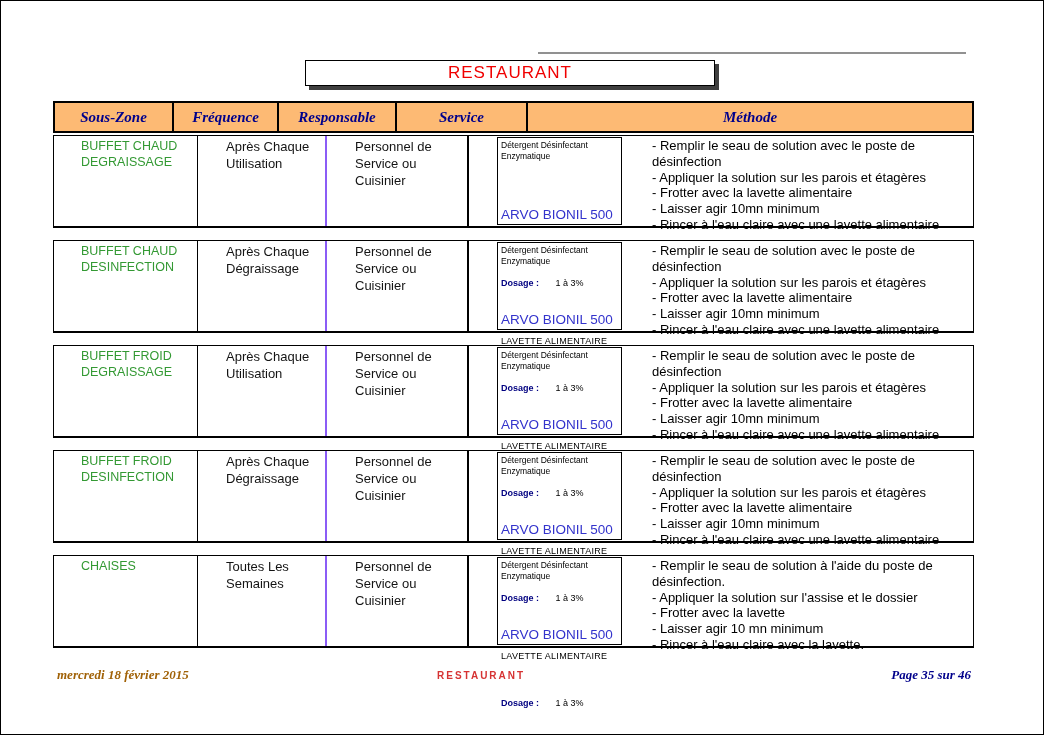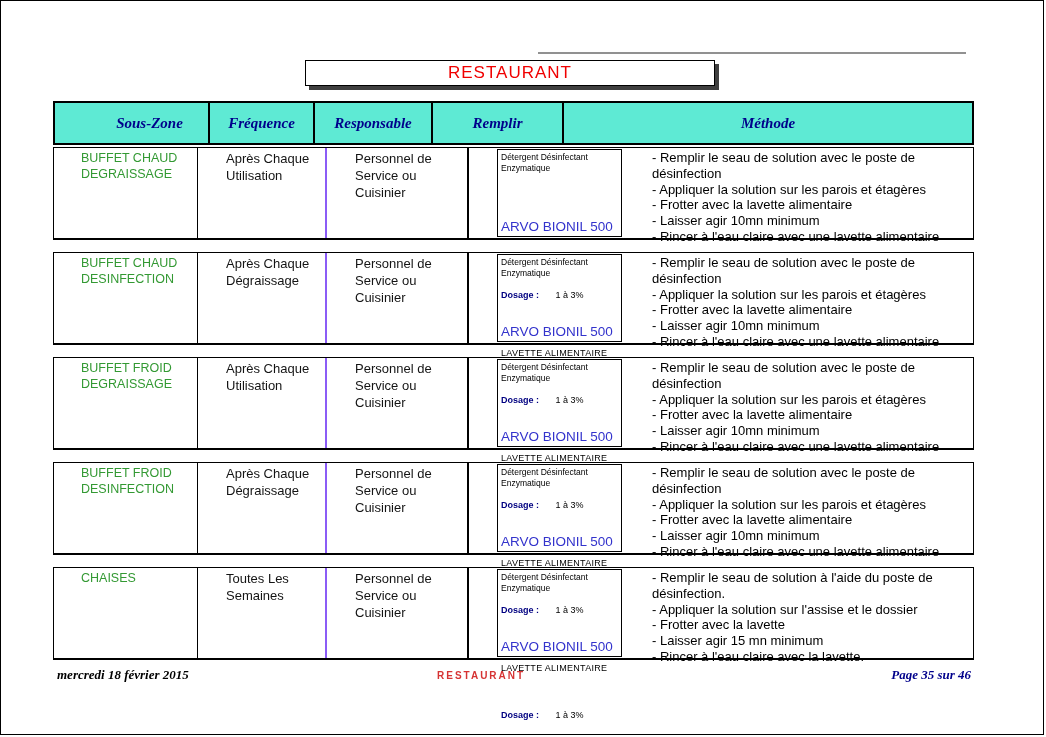--- a/index.html
+++ b/index.html
@@ -21,22 +21,22 @@
     width: 410px; height: 26px;
     background: #fff; border: 1px solid #000;
     box-shadow: 4px 4px 0 #3f3f3f;
     display: flex; align-items: center; justify-content: center;
   }
   .title-box span {
     color: #f00000; font-size: 17px; letter-spacing: 1px;
   }
   .table { position: absolute; left: 52px; top: 100px; width: 921px; }
   .thead {
-    display: flex; height: 44px;
-    background: #5eead4; border: 2px solid #000; padding-left: 36px;
+    display: flex; height: 32px;
+    background: #fdba74; border: 2px solid #000;
   }
   .th {
     height: 100%; display: flex; align-items: center; justify-content: center;
     border-right: 2px solid #000;
     font-family: "Liberation Serif", serif;
     font-style: italic; font-weight: bold;
     color: #00008b; font-size: 15px;
   }
   .th.w1 { width: 119px; } .th.w2 { width: 105px; } .th.w3 { width: 118px; }
   .th.w4 { width: 131px; } .th.w5 { flex: 1; border-right: none; }
@@ -75,21 +75,21 @@
   .p-dval { margin-left: 14px; }
   .p-tool { font-size: 9px; margin-top: 4px; letter-spacing: 0.3px; white-space: nowrap; color: #000; }
   .c-meth {
     flex: 1; padding: 2px 4px;
     color: #000; font-size: 13px; line-height: 15.8px;
   }
   .footer-date {
     position: absolute; left: 56px; top: 666px;
     font-family: "Liberation Serif", serif;
     font-weight: bold; font-style: italic;
-    font-size: 13px; color: #000000;
+    font-size: 13px; color: #a16207;
   }
   .footer-center {
     position: absolute; left: 436px; top: 669px;
     font-size: 10px; font-weight: bold; letter-spacing: 2px;
     color: #d63333;
   }
   .footer-page {
     position: absolute; right: 72px; top: 666px;
     font-family: "Liberation Serif", serif;
     font-weight: bold; font-style: italic;
@@ -106,21 +106,21 @@
   <div class="title-box">
     <span>RESTAURANT</span>
   </div>
 
   <div class="table">
 
     <div class="thead">
       <div class="th w1">Sous-Zone</div>
       <div class="th w2">Fréquence</div>
       <div class="th w3">Responsable</div>
-      <div class="th w4">Remplir</div>
+      <div class="th w4">Service</div>
       <div class="th w5">Méthode</div>
     </div>
 
     <div class="rows">
 
       <div class="row">
         <div class="cell c-zone">BUFFET CHAUD DEGRAISSAGE</div>
         <div class="cell c-freq">Après Chaque Utilisation</div>
         <div class="cell c-resp">Personnel de Service ou Cuisinier</div>
         <div class="cell c-prod">
@@ -227,21 +227,21 @@
               <span class="p-dlabel">Dosage :</span>
               <span class="p-dval">1 à 3%</span>
             </div>
             <div class="p-tool">LAVETTE ALIMENTAIRE</div>
           </div>
         </div>
         <div class="cell c-meth">
           <div>- Remplir le seau de solution à l'aide du poste de désinfection.</div>
           <div>- Appliquer la solution sur l'assise et le dossier</div>
           <div>- Frotter avec la lavette</div>
-          <div>- Laisser agir 15 mn minimum</div>
+          <div>- Laisser agir 10 mn minimum</div>
           <div>- Rincer à l'eau claire avec la lavette.</div>
         </div>
       </div>
 
     </div>
   </div>
 
   <div class="footer-date">mercredi 18 février 2015</div>
   <div class="footer-center">RESTAURANT</div>
   <div class="footer-page">Page 35 sur 46</div>

